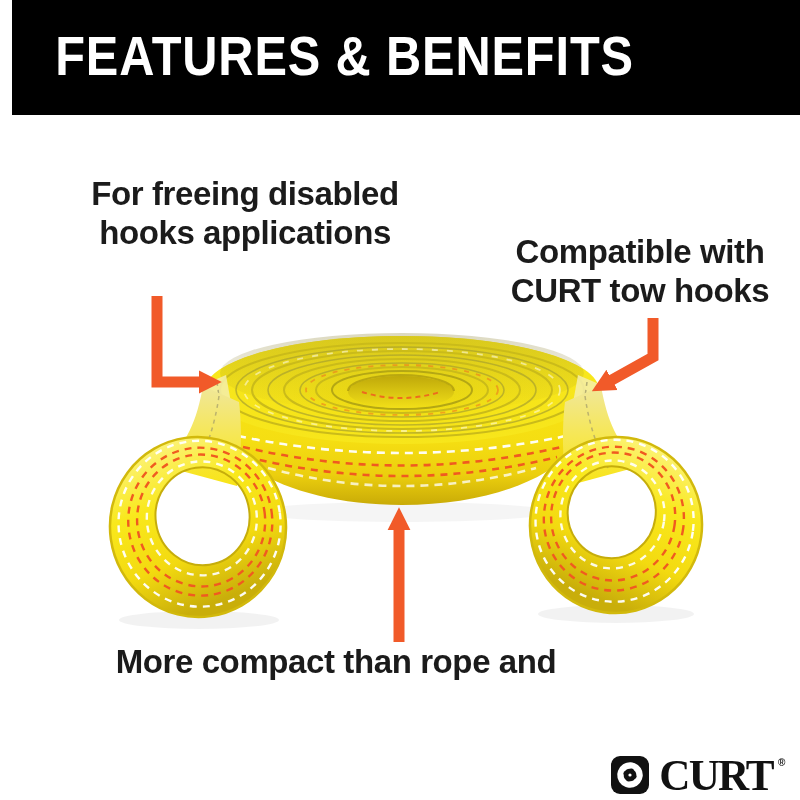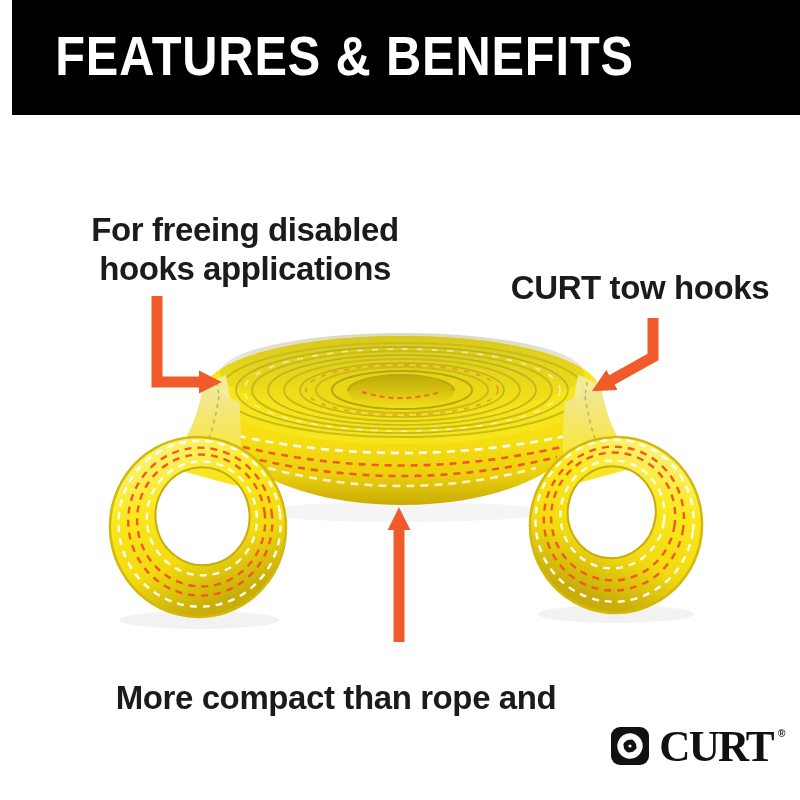--- a/index.html
+++ b/index.html
@@ -16,28 +16,28 @@
     display:flex; align-items:center; justify-content:flex-start;
   }
   .banner-title {
     color:var(--banner-text,#fff);
     font-size:56px; font-weight:bold; letter-spacing:1px;
     white-space:nowrap; transform:scaleX(.87); padding-bottom:4px;
   }
   .callout {
     position:absolute; color:var(--body-text,#1b1b1b);
     font-weight:bold; font-size:33px; line-height:39px;
-    letter-spacing:-.4px; text-align:center; z-index:3;margin-top:36px;
+    letter-spacing:-.4px; text-align:center; z-index:3;
   }
   .callout-left   { left:20px;  top:174px; width:450px; }
   .callout-right  { left:500px; top:232px; width:280px; }
   .callout-bottom { left:96px;  top:642px; width:480px; }
   svg.scene { position:absolute; left:0; top:0; z-index:2; }
   .logo {
-    position:absolute; left:610px; top:726px; z-index:3;
+    position:absolute; left:610px; top:755px; z-index:3;
     display:flex; align-items:center; gap:7px;
   }
   .logo-word {
     font-family:"Liberation Serif", serif; font-weight:900;
     font-size:45px; line-height:40px; letter-spacing:-2px;
     color:var(--logo-black,#111); transform:scaleX(.96);
     white-space:nowrap;
   }
   .logo-reg {
     font-family:"Liberation Sans", sans-serif;
@@ -182,20 +182,21 @@
     <line x1="399" y1="642" x2="399" y2="528" style="stroke:var(--arrow,#f15a29)" stroke-width="11" marker-end="url(#ah)"></line>
   </g>
 </svg>
 
 <div class="callout callout-left">
   <div>For freeing disabled</div>
   <div>hooks applications</div>
 </div>
 
 <div class="callout callout-right">
+  <div>Compatible with</div>
   <div>CURT tow hooks</div>
 </div>
 
 <div class="callout callout-bottom">
   <div>More compact than rope and</div>
 </div>
 
 <div class="logo">
   <svg width="40" height="40" viewBox="0 0 40 40">
     <rect x="1" y="1" width="38" height="38" rx="9" style="fill:var(--logo-black,#111)"></rect>

